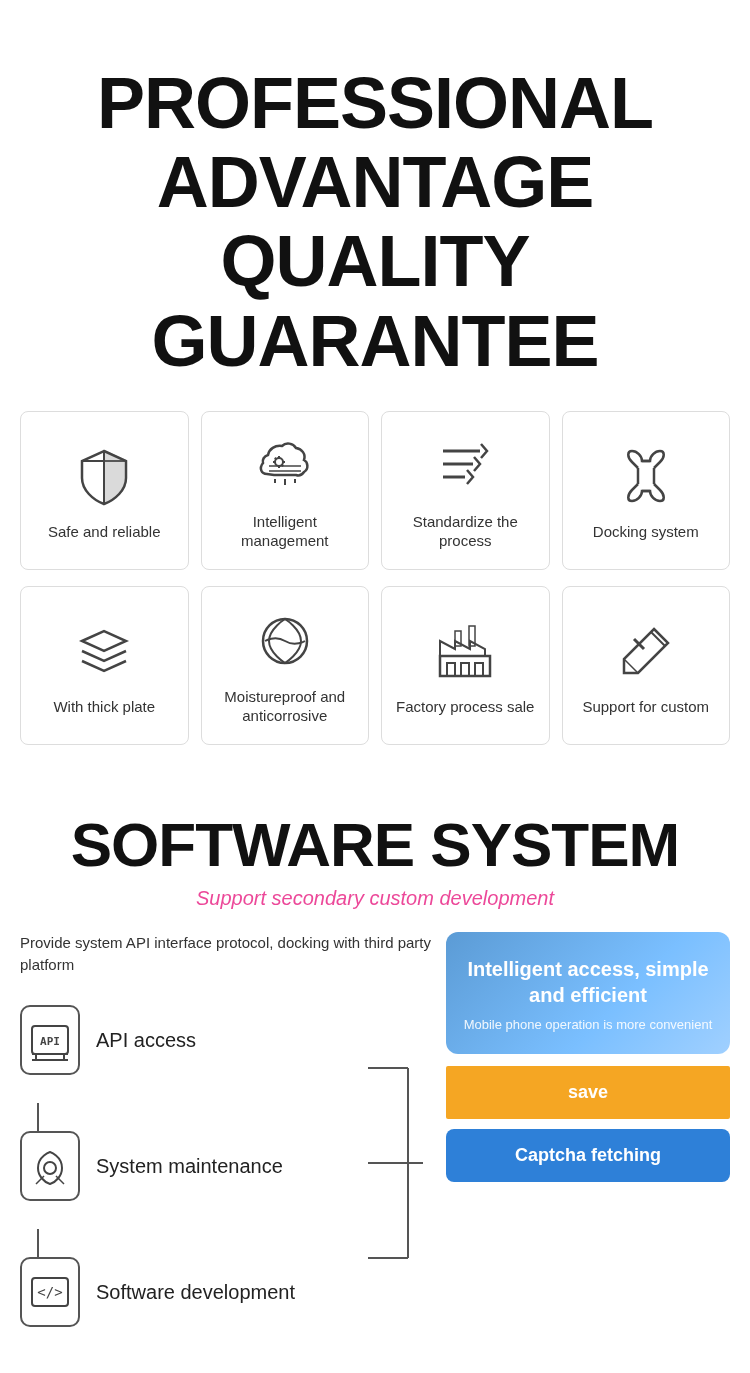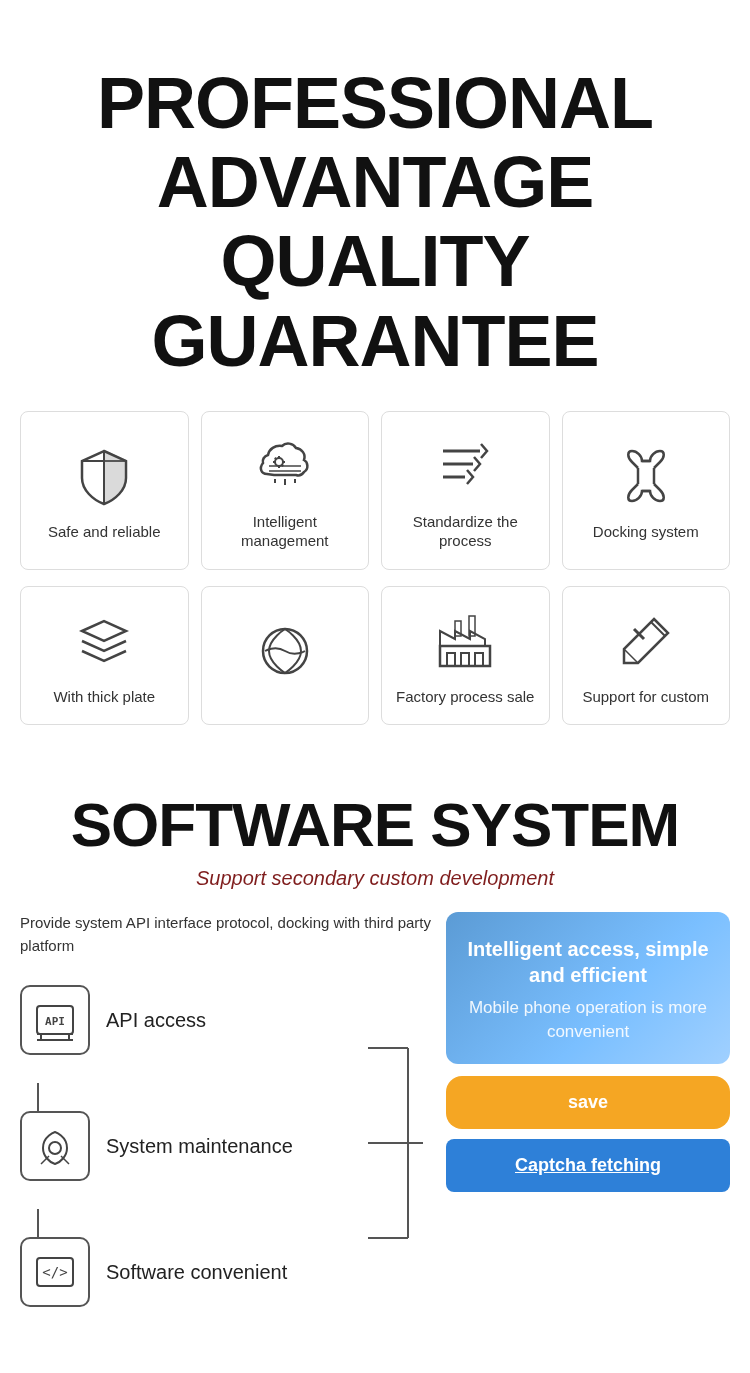--- a/index.html
+++ b/index.html
@@ -73,21 +73,21 @@
     .software-title {
       font-size: 62px;
       font-weight: 900;
       color: #111;
       text-align: center;
       letter-spacing: -1px;
       line-height: 1.1;
     }
     .software-subtitle {
       font-size: 20px;
-      color: #7f1d1d;
+      color: #ec4899;
       text-align: center;
       margin: 8px 0 22px;
       font-style: italic;
     }
     .software-content {
       display: flex;
       gap: 8px;
       align-items: flex-start;
     }
     .software-left {
@@ -99,21 +99,21 @@
       margin-bottom: 28px;
       line-height: 1.5;
     }
     .sw-item {
       display: flex;
       align-items: center;
       margin-bottom: 28px;
       position: relative;
     }
     .sw-item-icon {
-      width: 70px;
+      width: 60px;
       height: 70px;
       border: 2px solid #555;
       border-radius: 10px;
       display: flex;
       align-items: center;
       justify-content: center;
       flex-shrink: 0;
       margin-right: 16px;
     }
     .sw-item-icon svg {
@@ -143,51 +143,50 @@
       color: #fff;
       text-align: center;
     }
     .phone-card-title {
       font-size: 20px;
       font-weight: bold;
       line-height: 1.3;
       margin-bottom: 8px;
     }
     .phone-card-sub {
-      font-size: 17px;
+      font-size: 13px;
       opacity: 0.9;
       line-height: 1.4;
     }
     .btn-save {
       display: block;
       width: 100%;
       background: #f5a623;
       color: #fff;
       font-size: 18px;
       font-weight: bold;
       border: none;
-      border-radius: 16px;
+      border-radius: 2px;
       padding: 16px 0;
       margin-bottom: 10px;
       cursor: pointer;
       text-align: center;
     }
     .btn-captcha {
       display: block;
       width: 100%;
       background: #2e80d8;
       color: #fff;
       font-size: 18px;
       font-weight: bold;
       border: none;
       border-radius: 8px;
       padding: 16px 0;
       cursor: pointer;
       text-align: center;
-      text-decoration: underline;
     }
 
     
     .sw-items-wrapper {
       position: relative;
     }
   </style>
 </head>
 <body>
 
@@ -286,20 +285,22 @@
     </div>
 
     <div class="feature-card">
       <div class="feature-icon">
         <svg viewBox="0 0 60 60">
           <circle cx="30" cy="30" r="22" stroke="#444" stroke-width="2.5" fill="none"></circle>
           <path d="M30 8 C30 8 14 18 14 30 C14 42 30 52 30 52 C30 52 46 42 46 30 C46 18 30 8 30 8 Z" stroke="#444" stroke-width="2" fill="none"></path>
           <path d="M10 30 C10 30 20 24 30 30 C40 36 50 30 50 30" stroke="#444" stroke-width="2" fill="none"></path>
         </svg>
       </div>
+      <div class="feature-label">Moistureproof
+and anticorrosive</div>
     </div>
 
     <div class="feature-card">
       <div class="feature-icon">
         <svg viewBox="0 0 60 60">
           <rect x="5" y="35" width="50" height="20" stroke="#444" stroke-width="2.5" fill="none"></rect>
           <rect x="12" y="42" width="8" height="13" stroke="#444" stroke-width="2" fill="none"></rect>
           <rect x="26" y="42" width="8" height="13" stroke="#444" stroke-width="2" fill="none"></rect>
           <rect x="40" y="42" width="8" height="13" stroke="#444" stroke-width="2" fill="none"></rect>
           <path d="M5 35 L5 20 L20 28 L20 20 L35 28 L35 20 L50 28 L50 35 Z" stroke="#444" stroke-width="2" fill="none"></path>
@@ -379,21 +380,21 @@
         </div>
 
         <div class="sw-item">
           <div class="sw-item-icon">
             <svg viewBox="0 0 44 44" width="44" height="44" stroke="#444" fill="none" stroke-width="2">
               <rect x="4" y="8" width="36" height="28" rx="3"></rect>
               <text x="22" y="27" text-anchor="middle" font-size="14" fill="#444" stroke="none" font-family="monospace">&lt;/&gt;</text>
             </svg>
           </div>
           <div class="sw-item-label">Software
-convenient</div>
+development</div>
         </div>
 
         <svg style="position:absolute; right:0; top:28px; pointer-events:none;" width="70" height="260">
 
           <line x1="0" y1="35" x2="40" y2="35" stroke="#555" stroke-width="2"></line>
           <line x1="0" y1="130" x2="40" y2="130" stroke="#555" stroke-width="2"></line>
           <line x1="0" y1="225" x2="40" y2="225" stroke="#555" stroke-width="2"></line>
 
           <line x1="40" y1="35" x2="40" y2="225" stroke="#555" stroke-width="2"></line>
 

